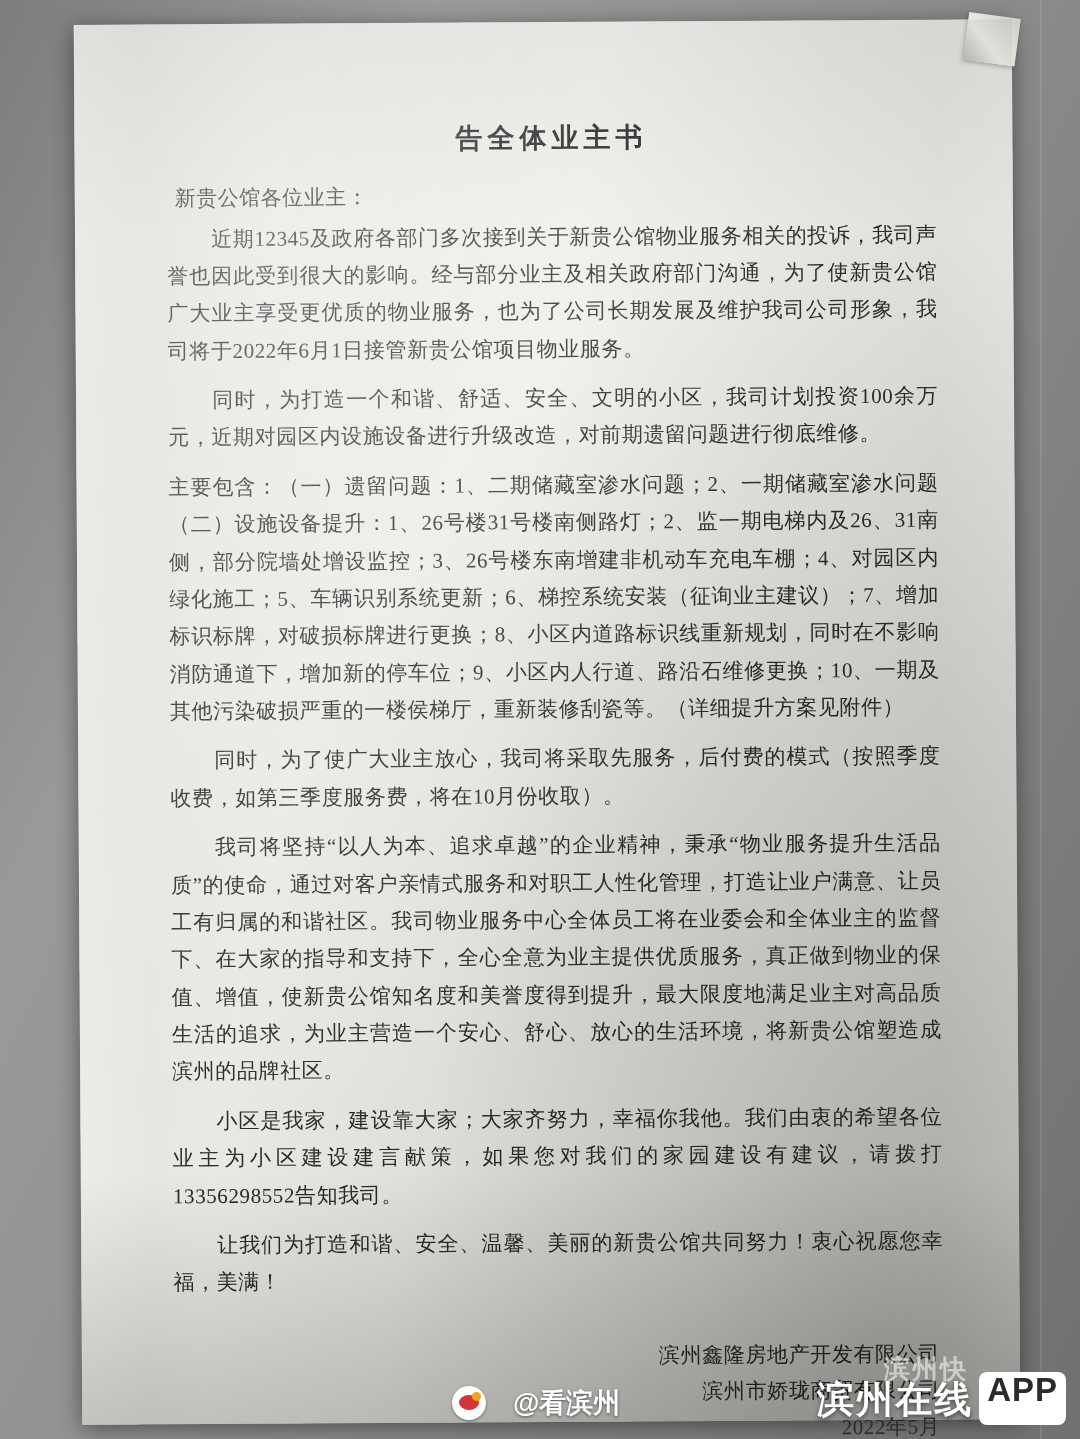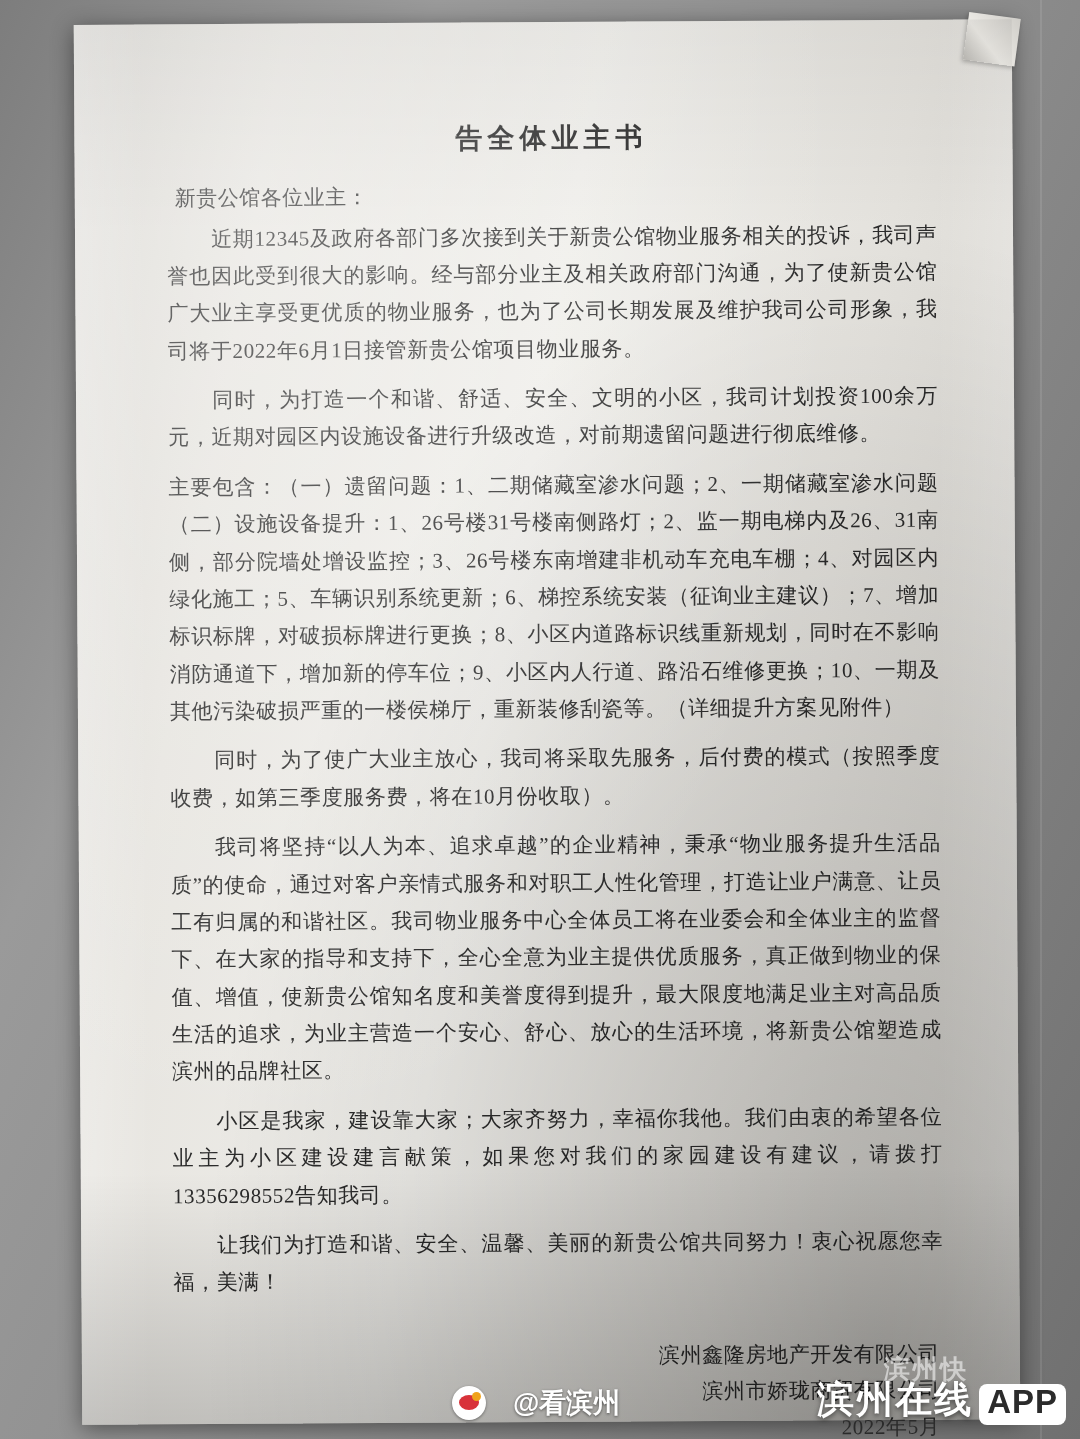--- a/index.html
+++ b/index.html
@@ -168,21 +168,21 @@
     font-weight: bold;
     letter-spacing: 2px;
     text-shadow: 0 2px 5px rgba(0,0,0,0.55);
   }
   .wm-app .badge {
     background: #ffffff;
     color: #2b2b2b;
     font-size: 33px;
     font-weight: bold;
     letter-spacing: 1px;
-    padding: 1px 8px 5px 8px;
+    padding: 1px 8px 17px 8px;
     border-radius: 8px;
     line-height: 1.05;
   }
   .wm-app-ghost {
     position: absolute;
     right: 112px;
     bottom: 52px;
     color: rgba(255,255,255,0.55);
     font-family: "Liberation Sans", sans-serif;
     font-size: 26px;

